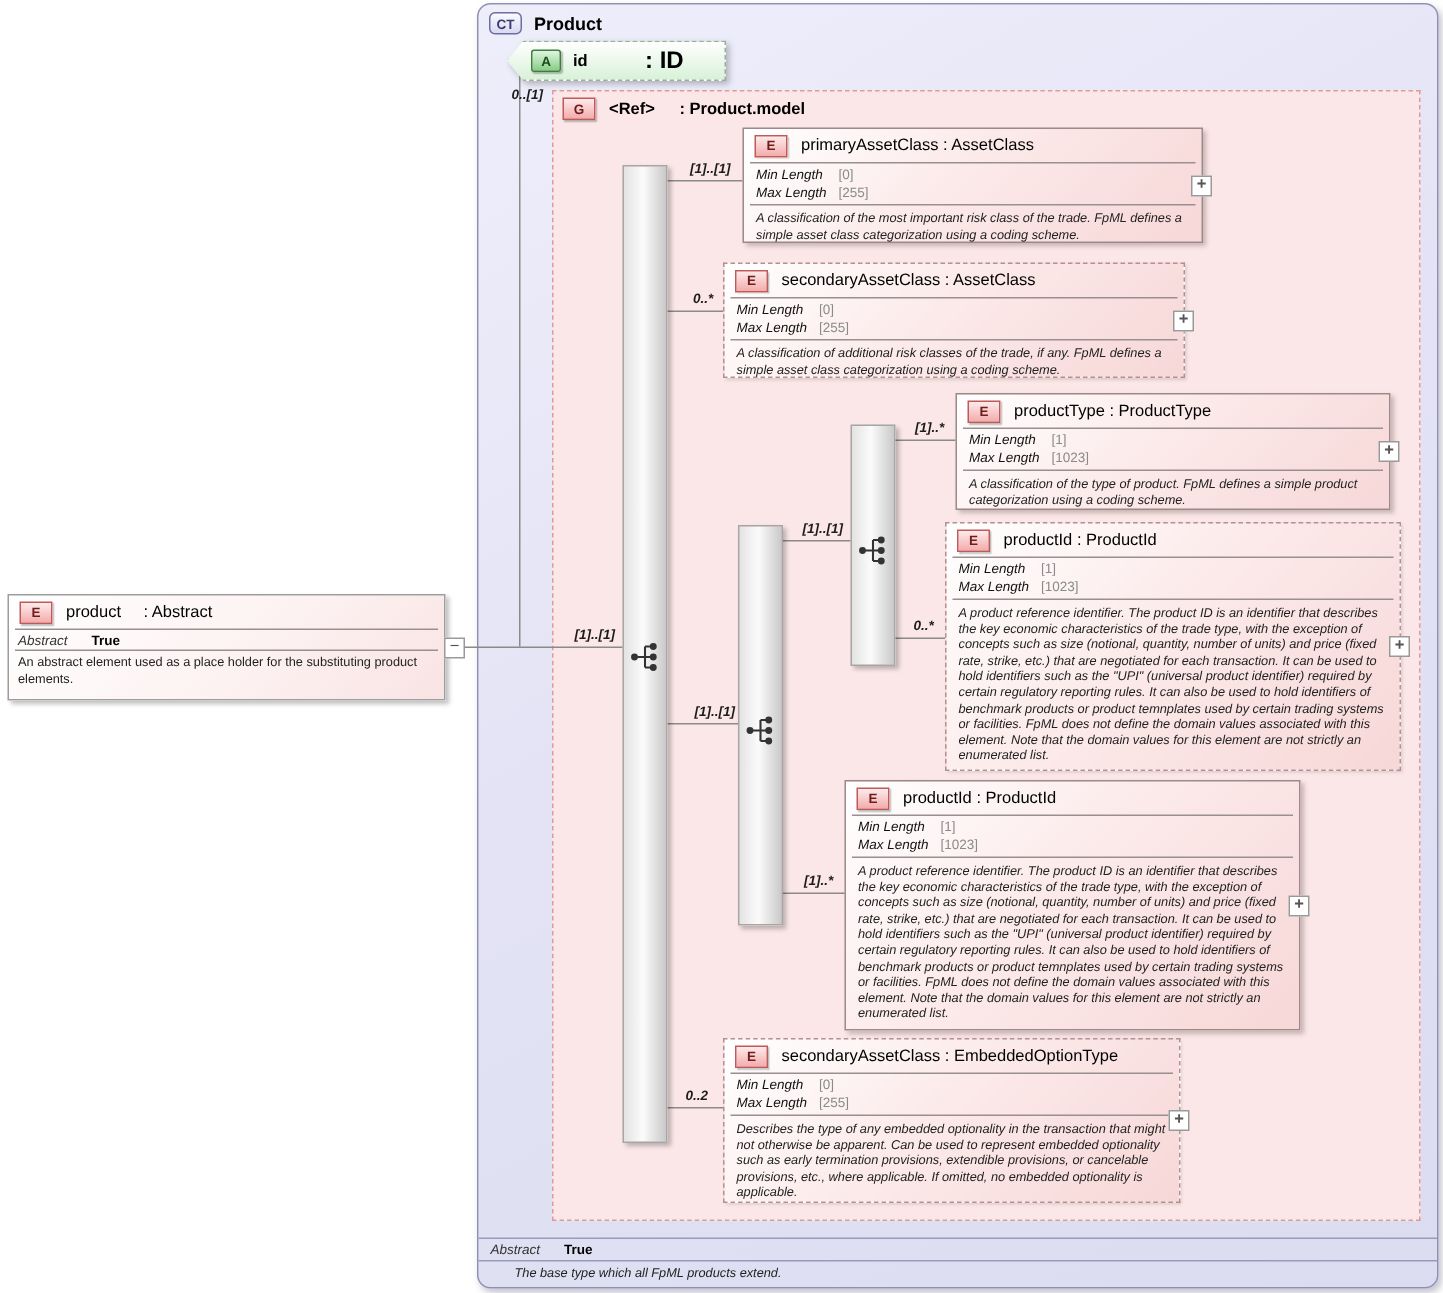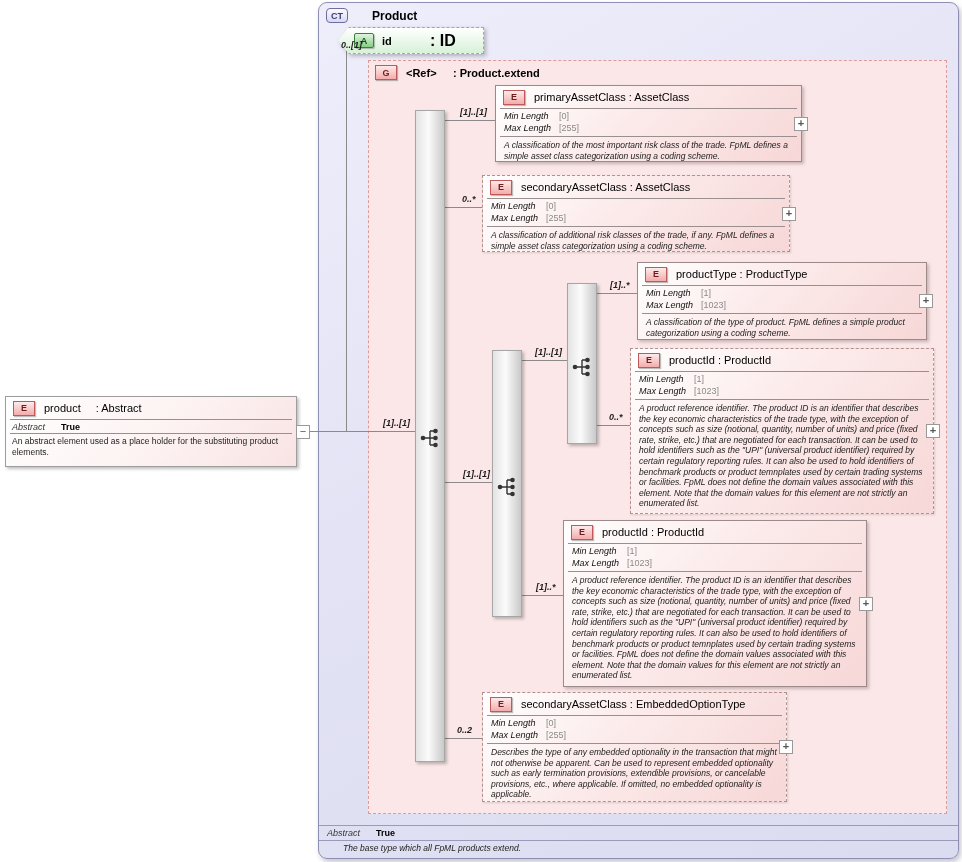--- a/index.html
+++ b/index.html
@@ -9,21 +9,21 @@
     font-family:"Liberation Sans", sans-serif;
   }
 
   
   .ct-box {
     position:absolute; left:318px; top:2px; width:639px; height:855px;
     background:linear-gradient(150deg,#eeeefb 0%,#e3e3f5 45%,#dcdcf1 100%);
     border:1px solid #8f8fb4; border-radius:9px;
     box-shadow:2px 3px 5px rgba(90,90,120,0.35);
   }
-  .ct-header { position:absolute; left:7px; top:5px; display:flex; align-items:center; gap:24px; }
+  .ct-header { position:absolute; left:7px; top:5px; display:flex; align-items:center; gap:8px; }
   .badge-ct {
     display:inline-flex; align-items:center; justify-content:center;
     min-width:16px; height:13px; padding:0 2px; border-radius:4px;
     background:linear-gradient(#fafaff,#d9d9f1); border:1px solid #6d6da2;
     font-size:9px; font-weight:bold; color:#3c3c72;
   }
   .ct-title { font-size:12px; font-weight:bold; color:#000; }
   .ct-sep { position:absolute; left:0; width:639px; height:1px; background:#9a9abc; }
   .row-flex { display:flex; align-items:baseline; }
   .lab-i { font-size:9px; font-style:italic; color:#333; }
@@ -136,21 +136,21 @@
       <span class="lab-b">True</span>
     </div>
     <div class="ct-sep" style="top:837px"></div>
     <div class="ct-desc">The base type which all FpML products extend.</div>
   </div>
 
   <div class="grp-box">
     <div class="grp-header">
       <span class="badge-e">G</span>
       <span class="grp-name">&lt;Ref&gt;</span>
-      <span class="grp-type">: Product.extend</span>
+      <span class="grp-type">: Product.model</span>
     </div>
   </div>
 
   <div class="vline" style="left:346px;top:41px;height:390px"></div>
   <div class="hline" style="left:309px;top:431px;width:106px"></div>
   <div class="hline" style="left:445px;top:120px;width:50px"></div>
   <div class="hline" style="left:445px;top:207px;width:37px"></div>
   <div class="hline" style="left:445px;top:482px;width:47px"></div>
   <div class="hline" style="left:445px;top:738px;width:37px"></div>
   <div class="hline" style="left:521px;top:360px;width:46px"></div>
@@ -335,21 +335,21 @@
       <div class="efrow">
           <span class="eflabel">Max Length</span>
           <span class="efval">[255]</span>
         </div>
     </div>
     <div class="esep"></div>
     <div class="edesc">Describes the type of any embedded optionality in the transaction that might not otherwise be apparent. Can be used to represent embedded optionality such as early termination provisions, extendible provisions, or cancelable provisions, etc., where applicable. If omitted, no embedded optionality is applicable.</div>
     <div class="plusbox">+</div>
   </div>
 
-  <div class="card" style="left:341px;top:40px">0..[1]</div>
+  <div class="card" style="left:341px;top:58px">0..[1]</div>
   <div class="card" style="left:383px;top:418px">[1]..[1]</div>
   <div class="card" style="left:460px;top:107px">[1]..[1]</div>
   <div class="card" style="left:462px;top:194px">0..*</div>
   <div class="card" style="left:463px;top:469px">[1]..[1]</div>
   <div class="card" style="left:457px;top:725px">0..2</div>
   <div class="card" style="left:535px;top:347px">[1]..[1]</div>
   <div class="card" style="left:536px;top:582px">[1]..*</div>
   <div class="card" style="left:610px;top:280px">[1]..*</div>
   <div class="card" style="left:609px;top:412px">0..*</div>
 

